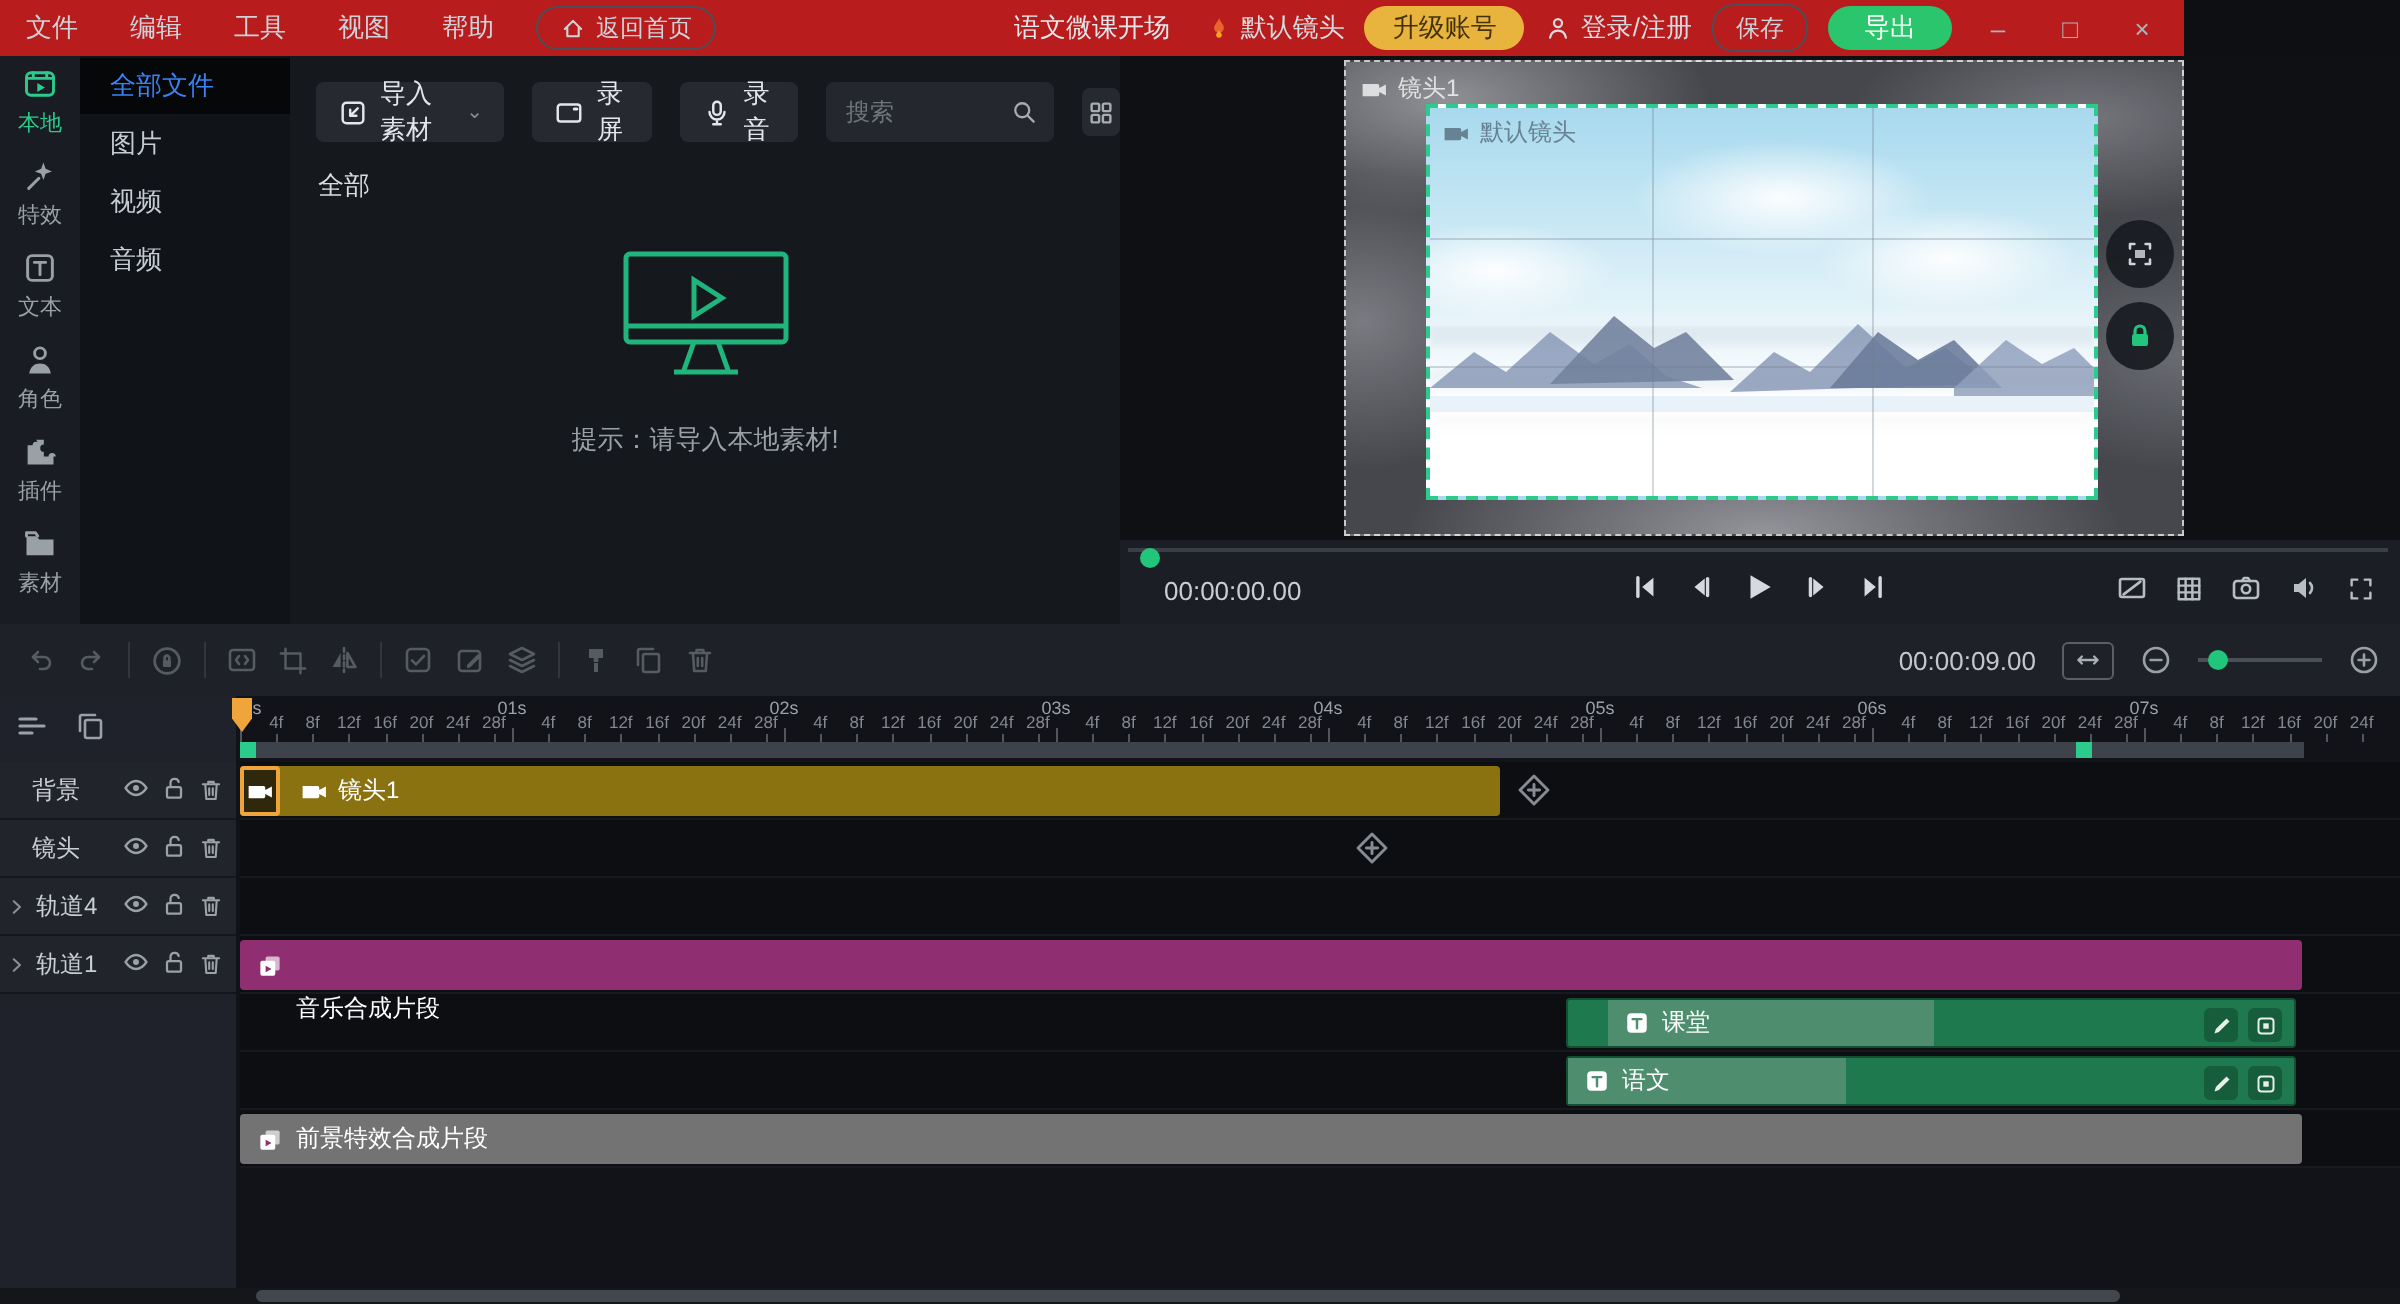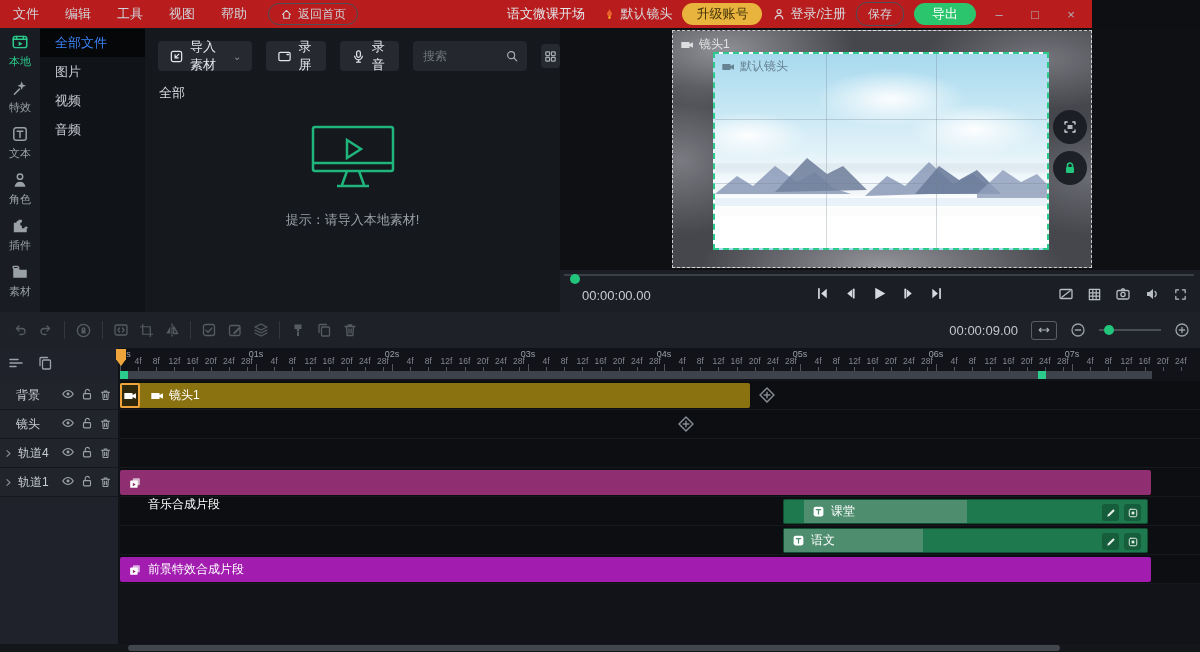--- a/index.html
+++ b/index.html
@@ -856,21 +856,21 @@
             <path d="M3 13l.9-3L11 3l2 2-7.1 7z" fill="currentColor" stroke="none"></path>
           </svg>
         </span>
         <span class="green-btn" style="position: absolute; right: 6px; top: 4px;">
           <svg width="12" height="12" viewBox="0 0 16 16" fill="none" stroke="currentColor" stroke-width="1.3" stroke-linecap="round" stroke-linejoin="round">
             <rect x="3" y="3" width="10" height="10" rx="2"></rect>
             <rect x="6.2" y="6.2" width="3.6" height="3.6" fill="currentColor" stroke="none"></rect>
           </svg>
         </span>
       </div>
-      <div class="clip" style="left: 0px; width: 1031px; top: 176px; background: #a21caf; --clipbg: #8f2e71;">
+      <div class="clip" style="left: 0px; width: 1031px; top: 176px; background: #737373; --clipbg: #8f2e71;">
         <span style="margin-left: 8px; display: inline-flex; color: rgb(255, 255, 255);">
           <svg width="14" height="14" viewBox="0 0 16 16">
             <rect x="5.5" y="2.5" width="8" height="8" rx="1" fill="currentColor" opacity=".65"></rect>
             <rect x="2.5" y="5" width="8.5" height="8.5" rx="1" fill="currentColor"></rect>
             <path d="M5.5 7.8l3.4 1.9-3.4 1.9z" fill="var(--clipbg,#8f2e71)"></path>
           </svg>
         </span>
         <span class="lbl" style="margin-left: 6px;">前景特效合成片段</span>
       </div>
     </div>

